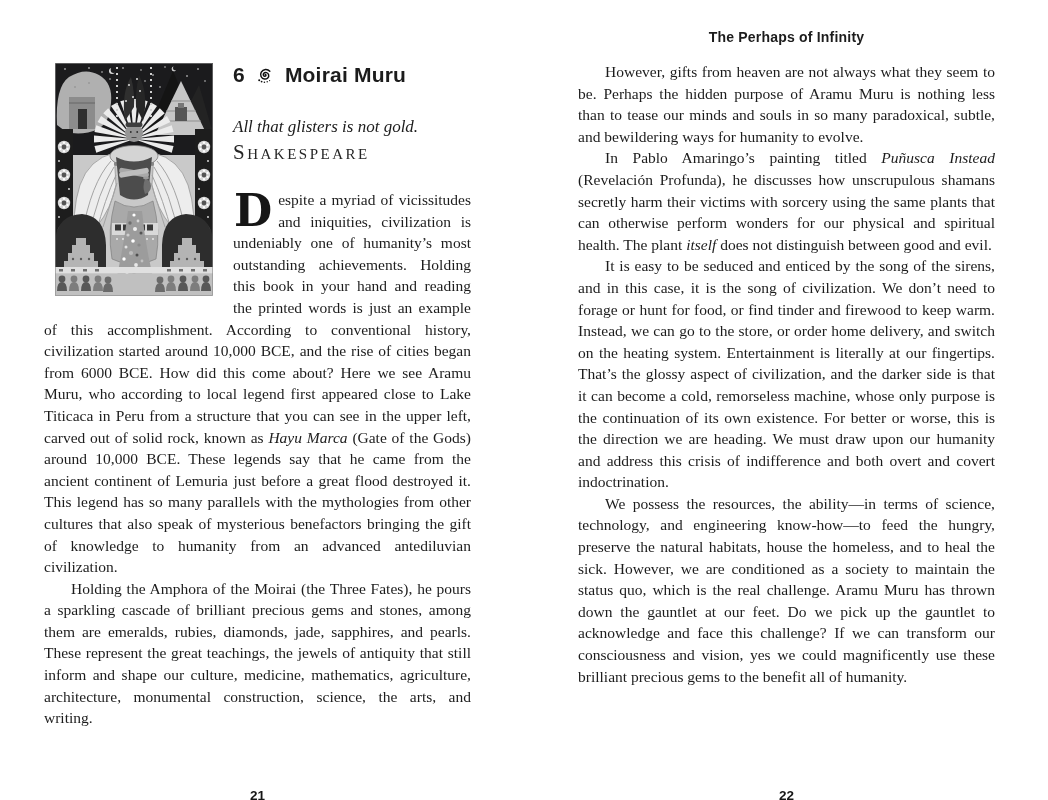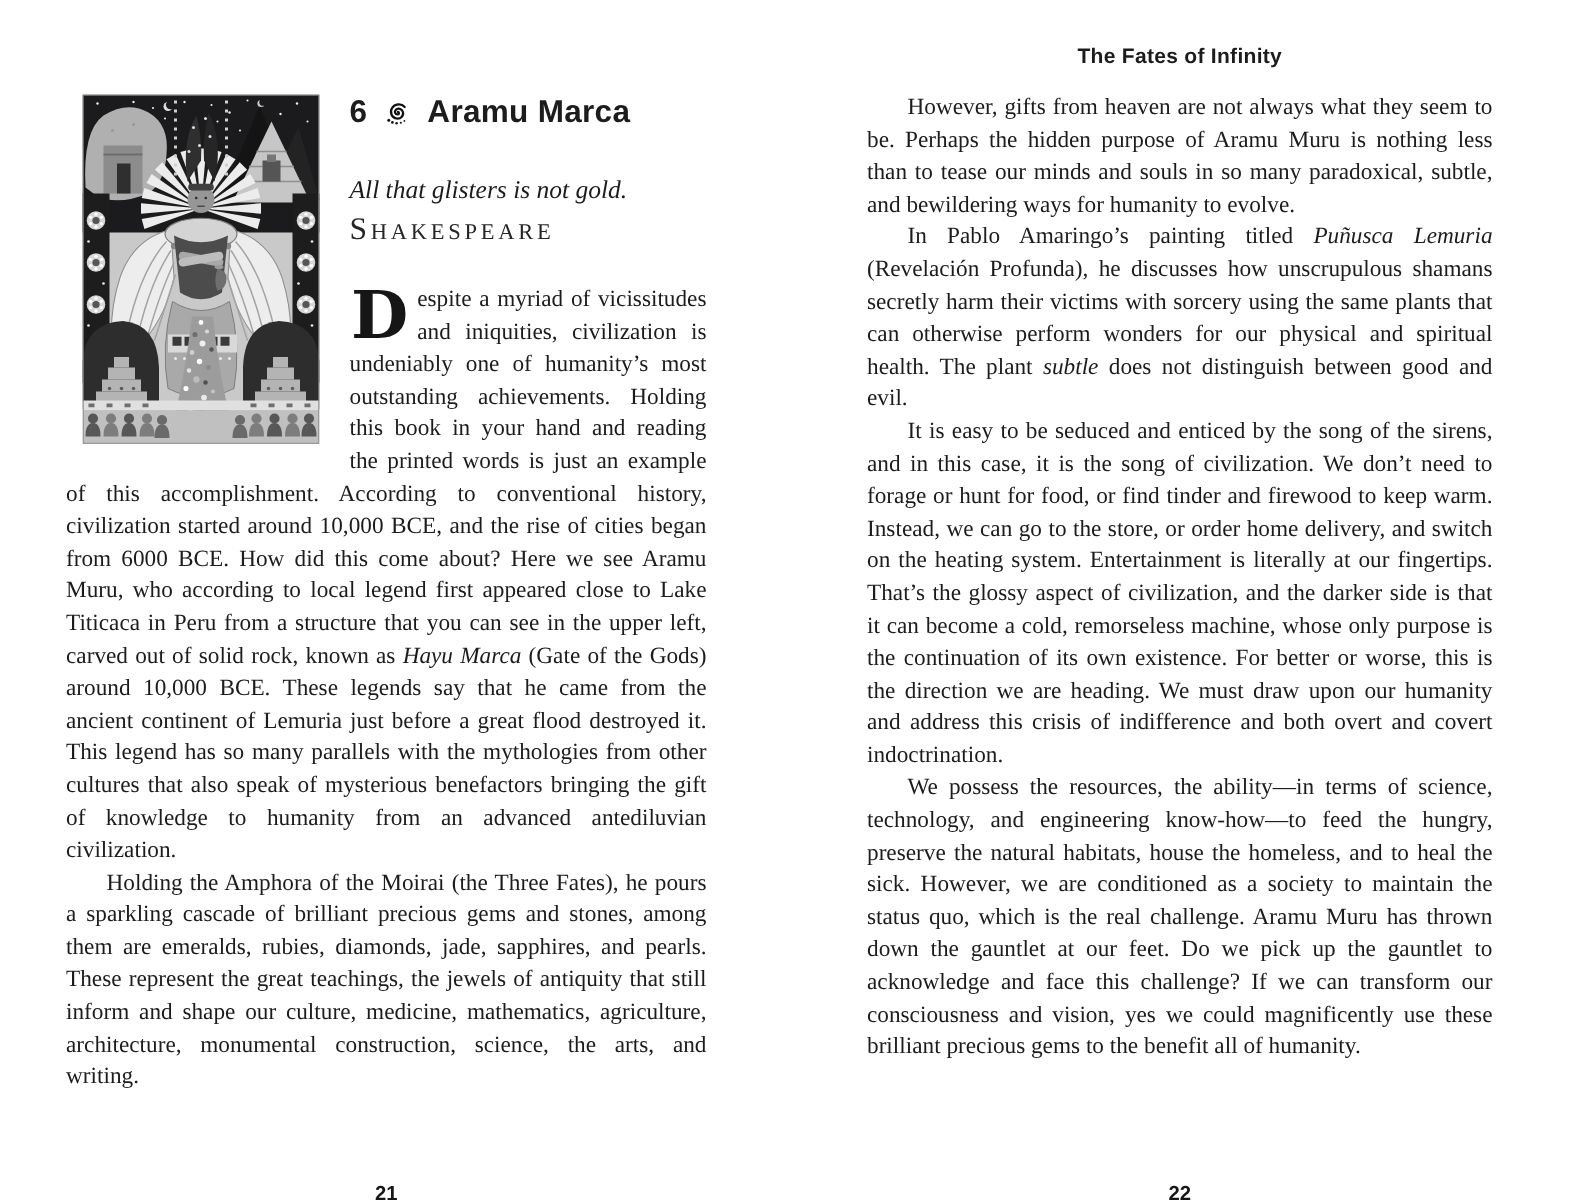--- a/index.html
+++ b/index.html
@@ -332,39 +332,39 @@
           <path d="M11.2 10.6c1.1.2 1 1.7-.2 1.7c-1.6 0-2.3-1.8-1.2-3c1.5-1.6 4.2-.7 4.8 1.4c.7 2.6-1.6 4.7-4.2 4.3c-3.2-.5-4.7-4-3.1-6.8c1.8-3.2 6.2-3.5 8.5-.9" fill="none" stroke="#111" stroke-width="1.5" stroke-linecap="round"></path>
           <g fill="#111">
               <circle cx="5.2" cy="16.2" r="1"></circle>
               <circle cx="7.6" cy="17.6" r=".9"></circle>
             <circle cx="10.4" cy="18.2" r=".8"></circle>
               <circle cx="13.2" cy="17.8" r=".7"></circle>
             <circle cx="15.6" cy="16.6" r=".6"></circle>
             </g>
         </svg>
       </span>
-      <span>Aramu Marca</span>
+      <span>Moirai Muru</span>
     </h1>
 
     <div class="epigraph">
       <div class="epigraph-quote">All that glisters is not gold.</div>
       <div class="epigraph-attribution">Shakespeare</div>
     </div>
 
     <p class="body-text opening">
       <span class="dropcap">D</span><span>espite a myriad of vicissitudes and iniquities, civilization is undeniably one of humanity’s most outstanding achievements. Holding this book in your hand and reading the printed words is just an example of this accomplishment. According to conventional history, civilization started around 10,000 BCE, and the rise of cities began from 6000 BCE. How did this come about? Here we see Aramu Muru, who according to local legend first appeared close to Lake Titicaca in Peru from a structure that you can see in the upper left, carved out of solid rock, known as <i>Hayu Marca</i> (Gate of the Gods) around 10,000 BCE. These legends say that he came from the ancient continent of Lemuria just before a great flood destroyed it. This legend has so many parallels with the mythologies from other cultures that also speak of mysterious benefactors bringing the gift of knowledge to humanity from an advanced antediluvian civilization.</span>
     </p>
     <p class="body-text indented">Holding the Amphora of the Moirai (the Three Fates), he pours a sparkling cascade of brilliant precious gems and stones, among them are emeralds, rubies, diamonds, jade, sapphires, and pearls. These represent the great teachings, the jewels of antiquity that still inform and shape our culture, medicine, mathematics, agriculture, architecture, monumental construction, science, the arts, and writing.</p>
   </section>
 
   <section class="page-right">
-    <header class="running-head">The Fates of Infinity</header>
+    <header class="running-head">The Perhaps of Infinity</header>
     <div class="paragraphs body-text">
         <p class="body-text">However, gifts from heaven are not always what they seem to be. Perhaps the hidden purpose of Aramu Muru is nothing less than to tease our minds and souls in so many paradoxical, subtle, and bewildering ways for humanity to evolve.</p>
-        <p class="body-text">In Pablo Amaringo’s painting titled <i>Puñusca Lemuria</i> (Revelación Profunda), he discusses how unscrupulous shamans secretly harm their victims with sorcery using the same plants that can otherwise perform wonders for our physical and spiritual health. The plant <i>subtle</i> does not distinguish between good and evil.</p>
+        <p class="body-text">In Pablo Amaringo’s painting titled <i>Puñusca Instead</i> (Revelación Profunda), he discusses how unscrupulous shamans secretly harm their victims with sorcery using the same plants that can otherwise perform wonders for our physical and spiritual health. The plant <i>itself</i> does not distinguish between good and evil.</p>
         <p class="body-text">It is easy to be seduced and enticed by the song of the sirens, and in this case, it is the song of civilization. We don’t need to forage or hunt for food, or find tinder and firewood to keep warm. Instead, we can go to the store, or order home delivery, and switch on the heating system. Entertainment is literally at our fingertips. That’s the glossy aspect of civilization, and the darker side is that it can become a cold, remorseless machine, whose only purpose is the continuation of its own existence. For better or worse, this is the direction we are heading. We must draw upon our humanity and address this crisis of indifference and both overt and covert indoctrination.</p>
         <p class="body-text">We possess the resources, the ability—in terms of science, technology, and engineering know-how—to feed the hungry, preserve the natural habitats, house the homeless, and to heal the sick. However, we are conditioned as a society to maintain the status quo, which is the real challenge. Aramu Muru has thrown down the gauntlet at our feet. Do we pick up the gauntlet to acknowledge and face this challenge? If we can transform our consciousness and vision, yes we could magnificently use these brilliant precious gems to the benefit all of humanity.</p>
       </div>
   </section>
 
   <div class="folio folio-left">21</div>
   <div class="folio folio-right">22</div>
 </div>
 
 </body></html>

